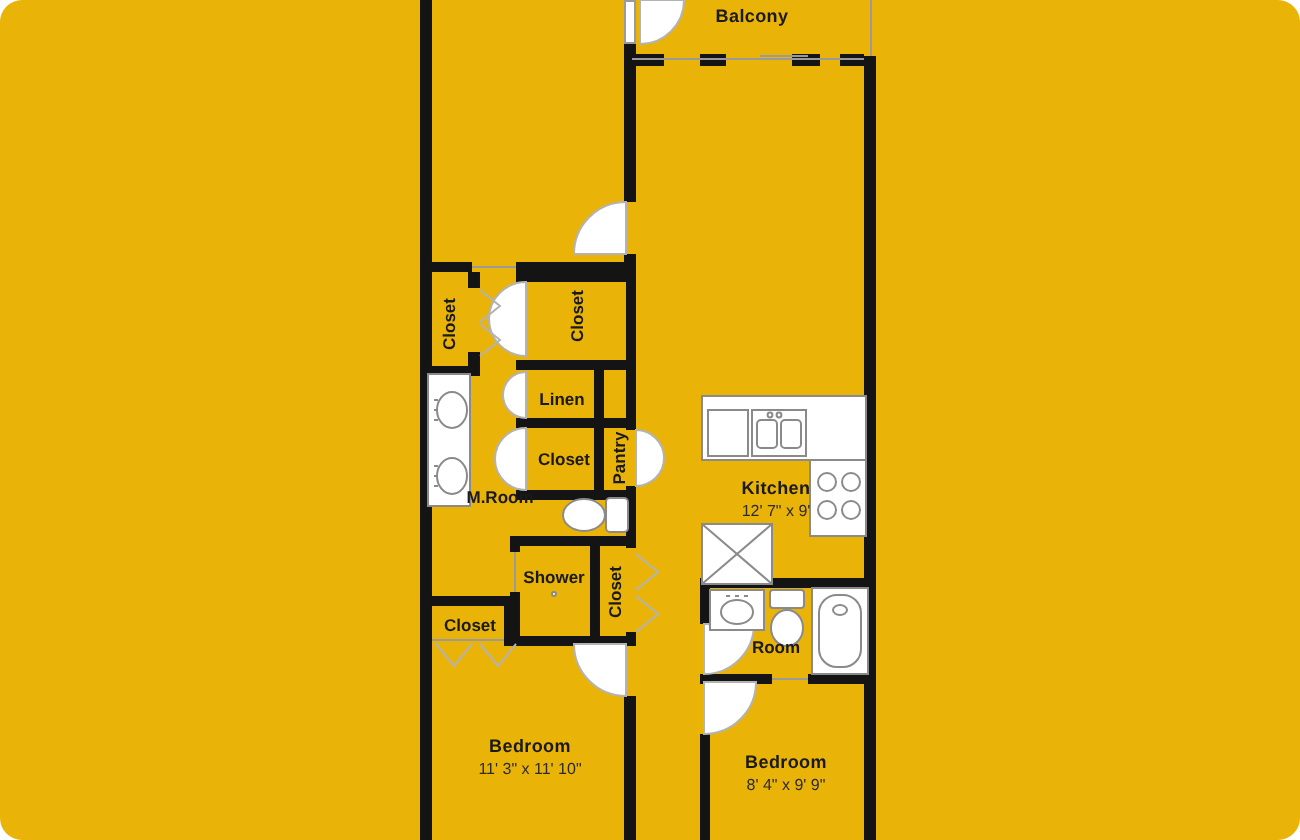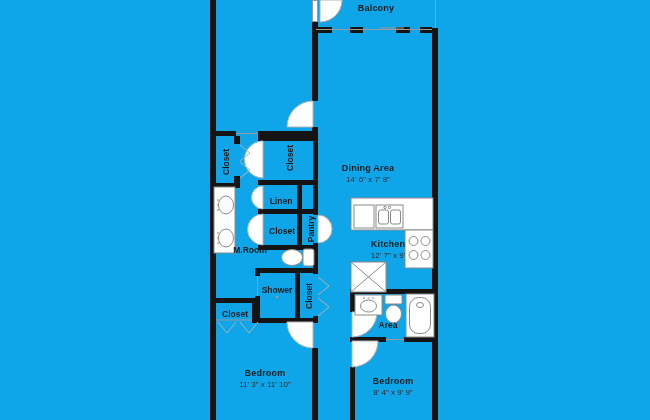--- a/index.html
+++ b/index.html
@@ -1,18 +1,18 @@
 <!DOCTYPE html>
 <html><head>
 <meta charset="utf-8">
 <style>
   html,body { margin:0; padding:0; background:#ffffff; }
   .canvas {
-    position:relative; width:650px; height:420px; background:#0ea5e9;
-    font-family:"Liberation Sans", sans-serif; overflow:hidden;
+    position:relative; width:650px; height:420px; background:#eab308;
+    font-family:"Liberation Sans", sans-serif; overflow:hidden;border-radius:11px;
   }
   .canvas svg { position:absolute; left:0; top:0; }
   .lbl {
     position:absolute; transform:translate(-50%,-50%);
     text-align:center; color:#1a1a1a; white-space:nowrap; line-height:1.3;
   }
   .vlbl { transform:translate(-50%,-50%) rotate(-90deg); }
   .nm { display:block; font-weight:bold; font-size:9px; letter-spacing:.2px; }
   .dm { display:block; font-weight:normal; font-size:8px; color:#2b2b2b; }
   .sm { font-weight:bold; font-size:8.5px; }
@@ -134,24 +134,20 @@
       <ellipse cx="420" cy="305" rx="3.5" ry="2.5"></ellipse>
     </g>
   </svg>
 
   <div class="lbl" style="left:376px; top:9px;">
     <span class="nm">Balcony</span>
   </div>
 
 
 
-  <div class="lbl" style="left:368px; top:174px;">
-    <span class="nm">Dining Area</span>
-    <span class="dm">14' 6" x 7' 8"</span>
-  </div>
 
   <div class="lbl" style="left:388px; top:250px;">
     <span class="nm">Kitchen</span>
     <span class="dm">12' 7" x 9'</span>
   </div>
 
   <div class="lbl" style="left:250px; top:248px;">
     <span class="sm">M.Room</span>
   </div>
 
@@ -181,21 +177,21 @@
 
   <div class="lbl vlbl" style="left:307px; top:296px;">
     <span class="sm">Closet</span>
   </div>
 
   <div class="lbl" style="left:235px; top:312px;">
     <span class="sm">Closet</span>
   </div>
 
   <div class="lbl" style="left:388px; top:323px;">
-    <span class="sm">Area</span>
+    <span class="sm">Room</span>
   </div>
 
   <div class="lbl" style="left:265px; top:379px;">
     <span class="nm">Bedroom</span>
     <span class="dm">11' 3" x 11' 10"</span>
   </div>
 
   <div class="lbl" style="left:393px; top:387px;">
     <span class="nm">Bedroom</span>
     <span class="dm">8' 4" x 9' 9"</span>

